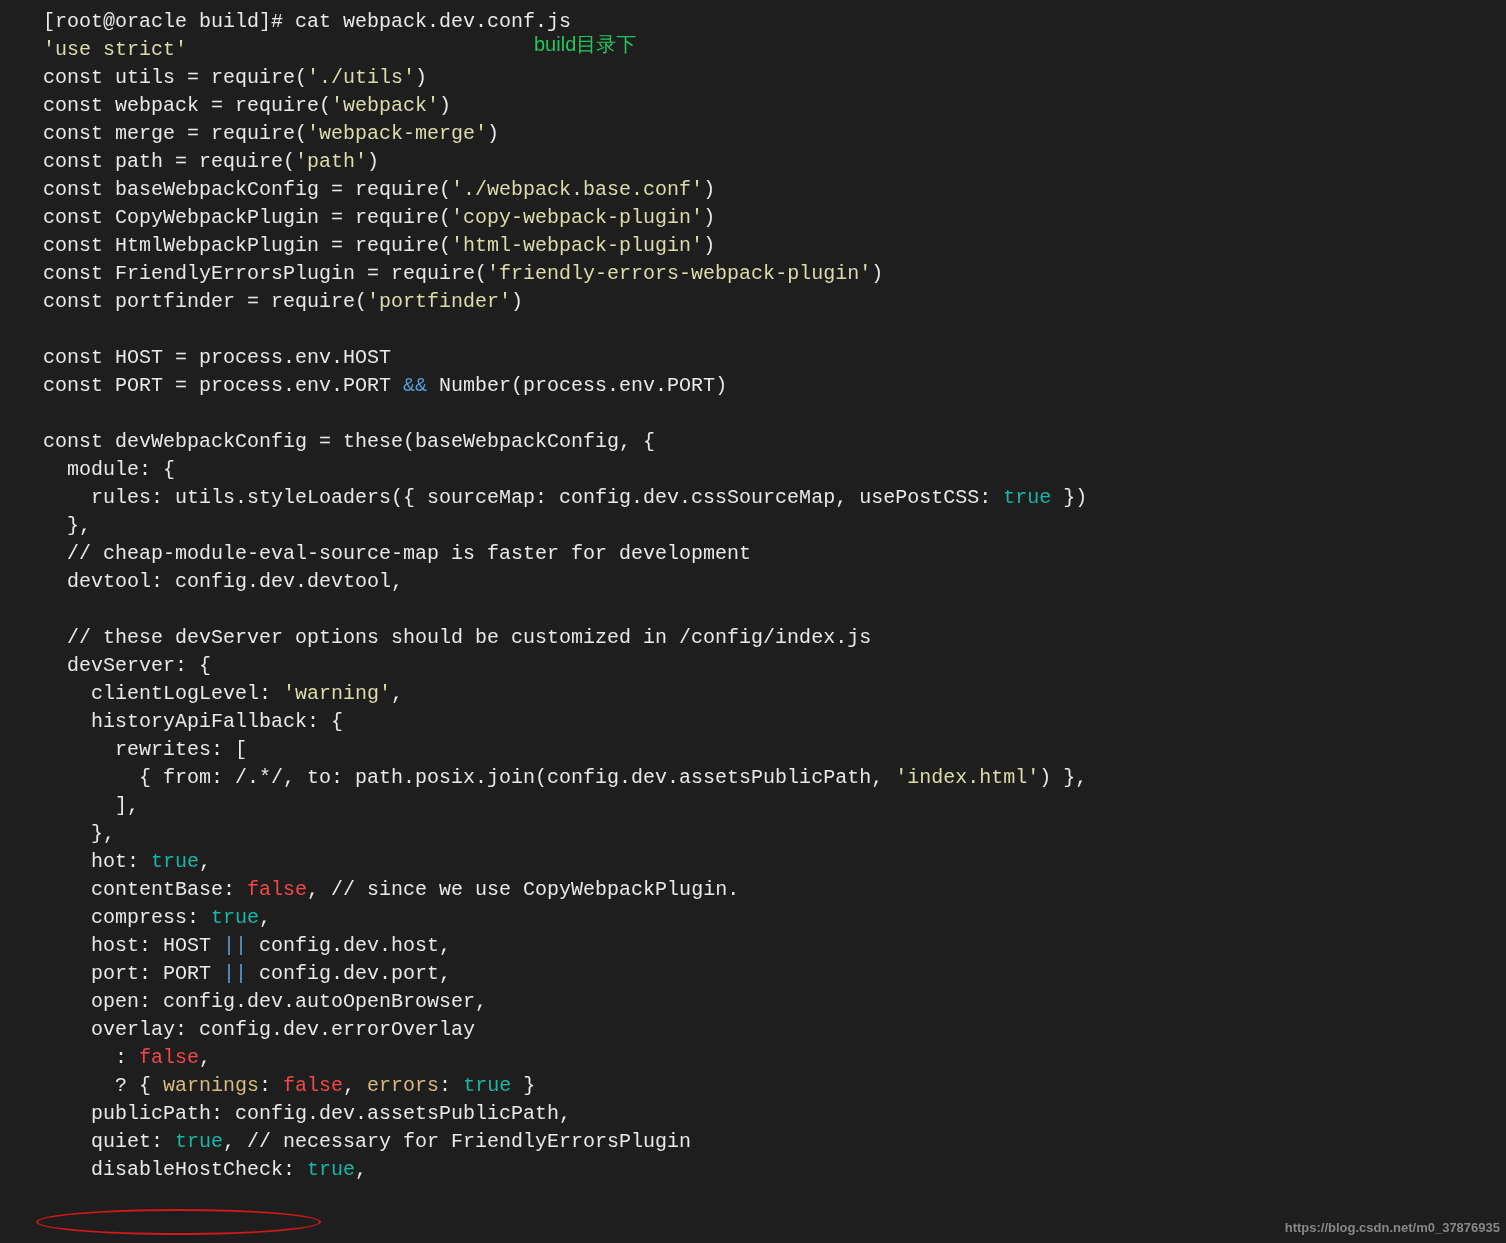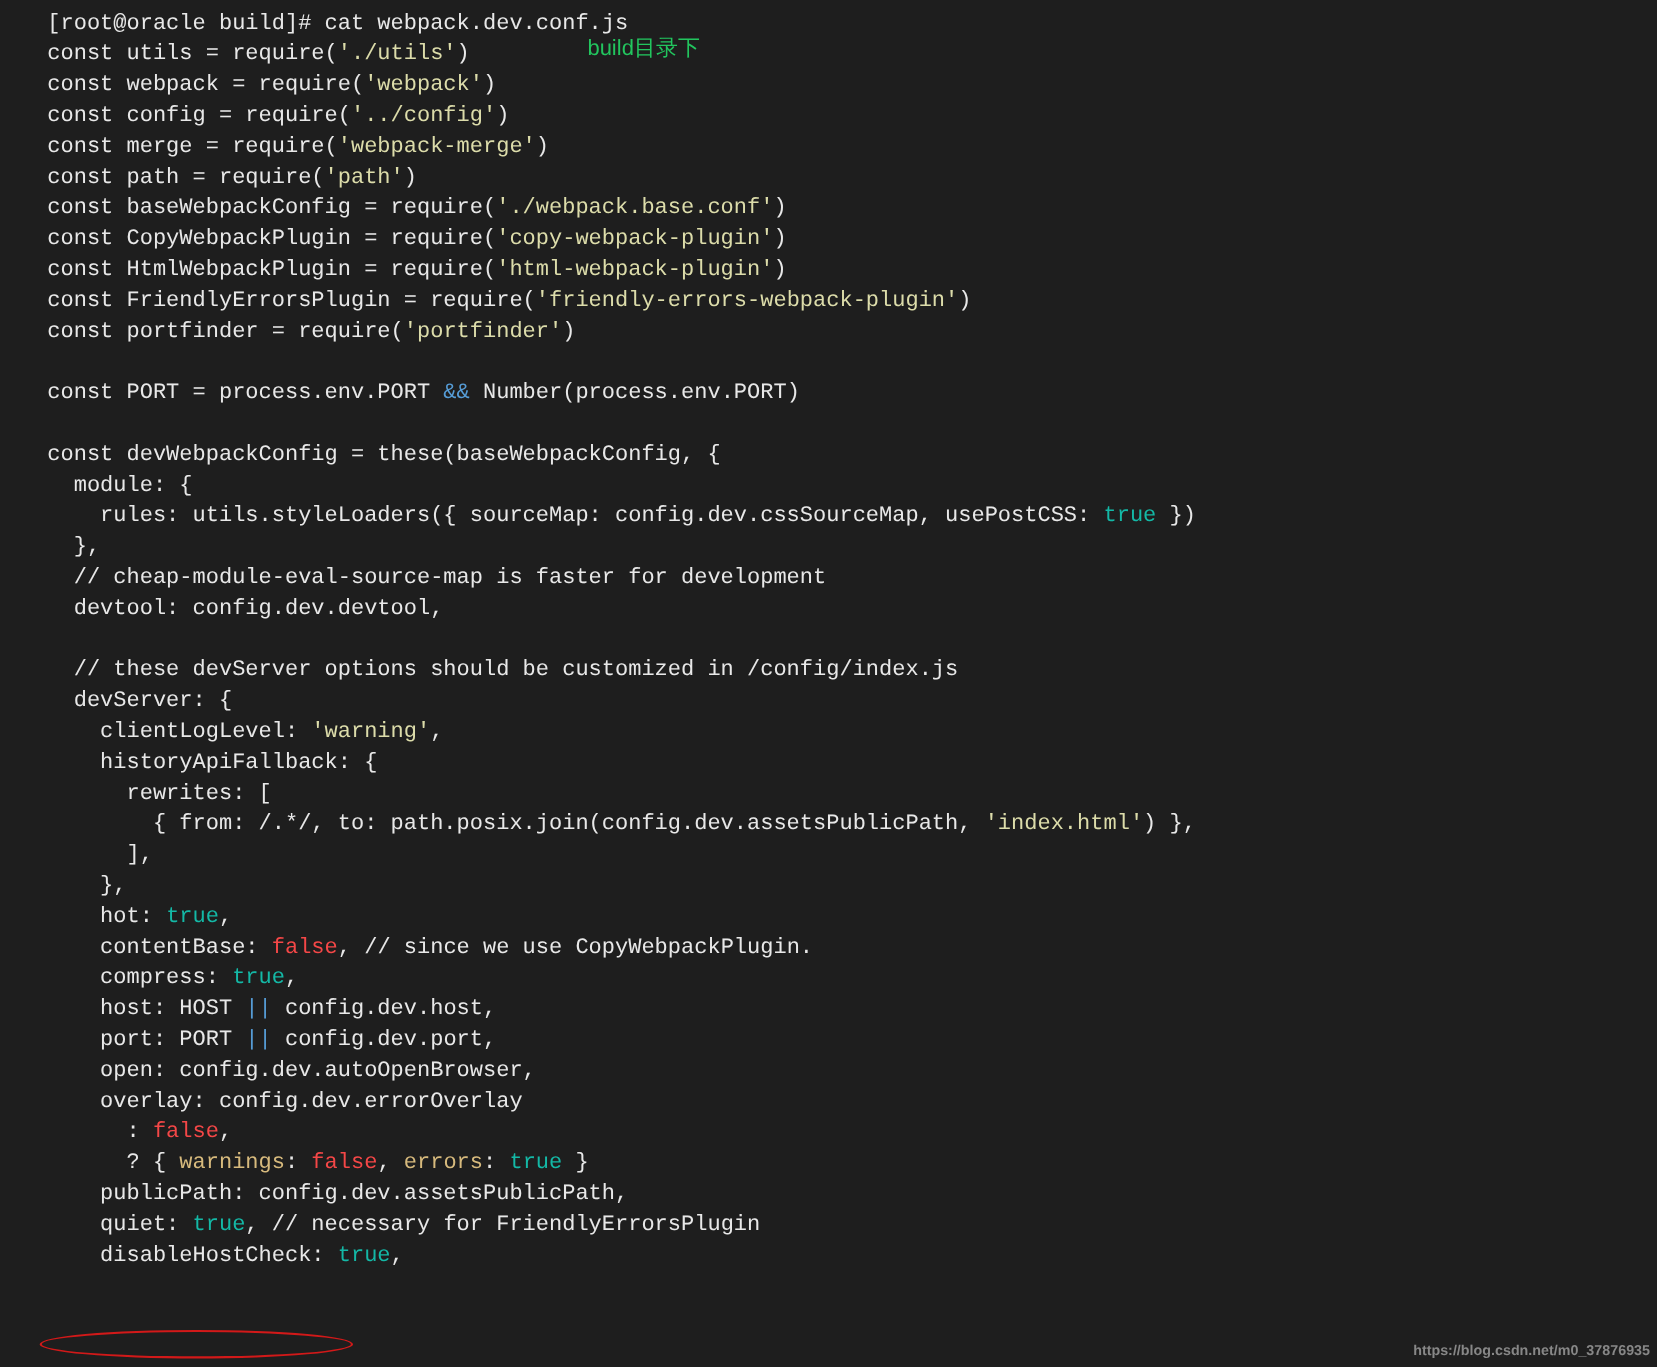--- a/index.html
+++ b/index.html
@@ -49,31 +49,32 @@
     font-family: sans-serif;
     opacity: 0.85;
     font-weight: bold;
   }
 </style>
 </head>
 <body>
 
 <div id="code">
     <div class="line"><span class="white">[root@oracle build]# cat webpack.dev.conf.js</span></div>
+    <div class="line"><span class="yellow">'use strict'</span></div>
     <div class="line"><span class="white">const utils = require(</span><span class="yellow">'./utils'</span><span class="white">)</span></div>
     <div class="line"><span class="white">const webpack = require(</span><span class="yellow">'webpack'</span><span class="white">)</span></div>
-    <div class="line"><span class="white">const config = require(</span><span class="yellow">'../config'</span><span class="white">)</span></div>
     <div class="line"><span class="white">const merge = require(</span><span class="yellow">'webpack-merge'</span><span class="white">)</span></div>
     <div class="line"><span class="white">const path = require(</span><span class="yellow">'path'</span><span class="white">)</span></div>
     <div class="line"><span class="white">const baseWebpackConfig = require(</span><span class="yellow">'./webpack.base.conf'</span><span class="white">)</span></div>
     <div class="line"><span class="white">const CopyWebpackPlugin = require(</span><span class="yellow">'copy-webpack-plugin'</span><span class="white">)</span></div>
     <div class="line"><span class="white">const HtmlWebpackPlugin = require(</span><span class="yellow">'html-webpack-plugin'</span><span class="white">)</span></div>
     <div class="line"><span class="white">const FriendlyErrorsPlugin = require(</span><span class="yellow">'friendly-errors-webpack-plugin'</span><span class="white">)</span></div>
     <div class="line"><span class="white">const portfinder = require(</span><span class="yellow">'portfinder'</span><span class="white">)</span></div>
     <div class="line">&nbsp;</div>
+    <div class="line"><span class="white">const HOST = process.env.HOST</span></div>
     <div class="line"><span class="white">const PORT = process.env.PORT </span><span class="operator">&amp;&amp;</span><span class="white"> Number(process.env.PORT)</span></div>
     <div class="line">&nbsp;</div>
     <div class="line"><span class="white">const devWebpackConfig = these(baseWebpackConfig, {</span></div>
     <div class="line"><span class="white">  module: {</span></div>
     <div class="line"><span class="white">    rules: utils.styleLoaders({ sourceMap: config.dev.cssSourceMap, usePostCSS: </span><span class="green">true</span><span class="white"> })</span></div>
     <div class="line"><span class="white">  },</span></div>
     <div class="line"><span class="white">  // cheap-module-eval-source-map is faster for development</span></div>
     <div class="line"><span class="white">  devtool: config.dev.devtool,</span></div>
     <div class="line">&nbsp;</div>
     <div class="line"><span class="white">  // these devServer options should be customized in /config/index.js</span></div>

